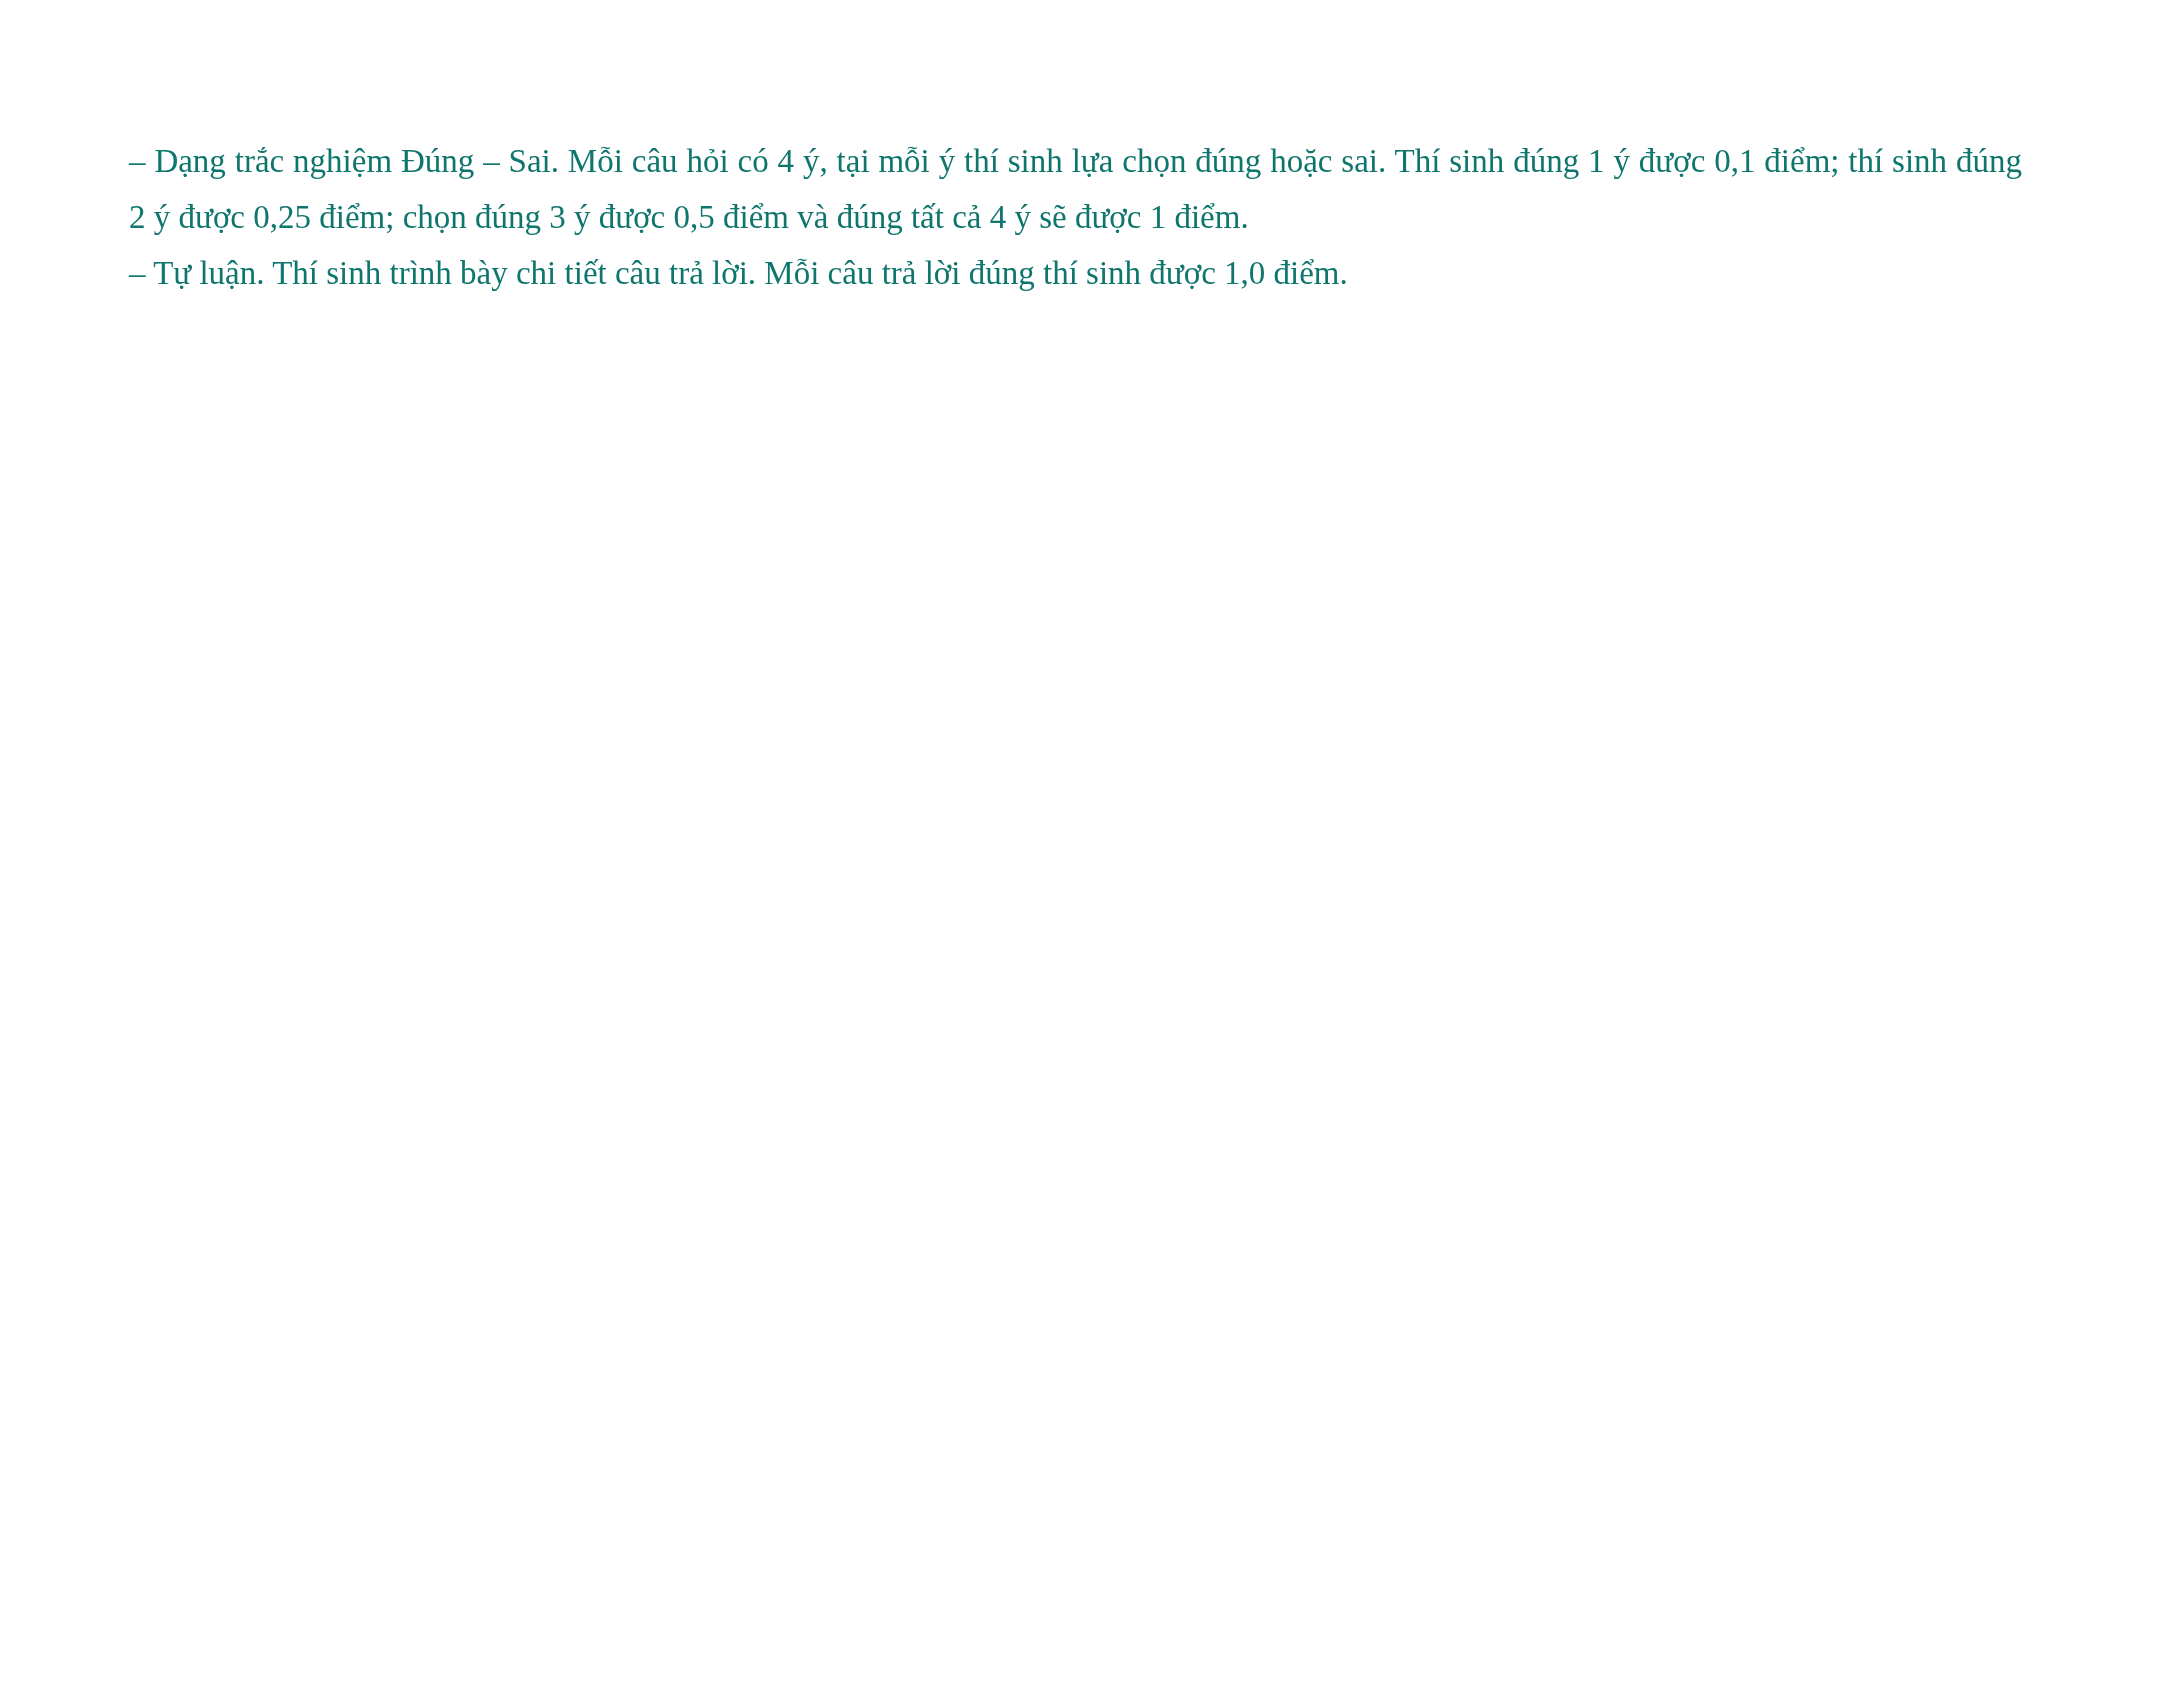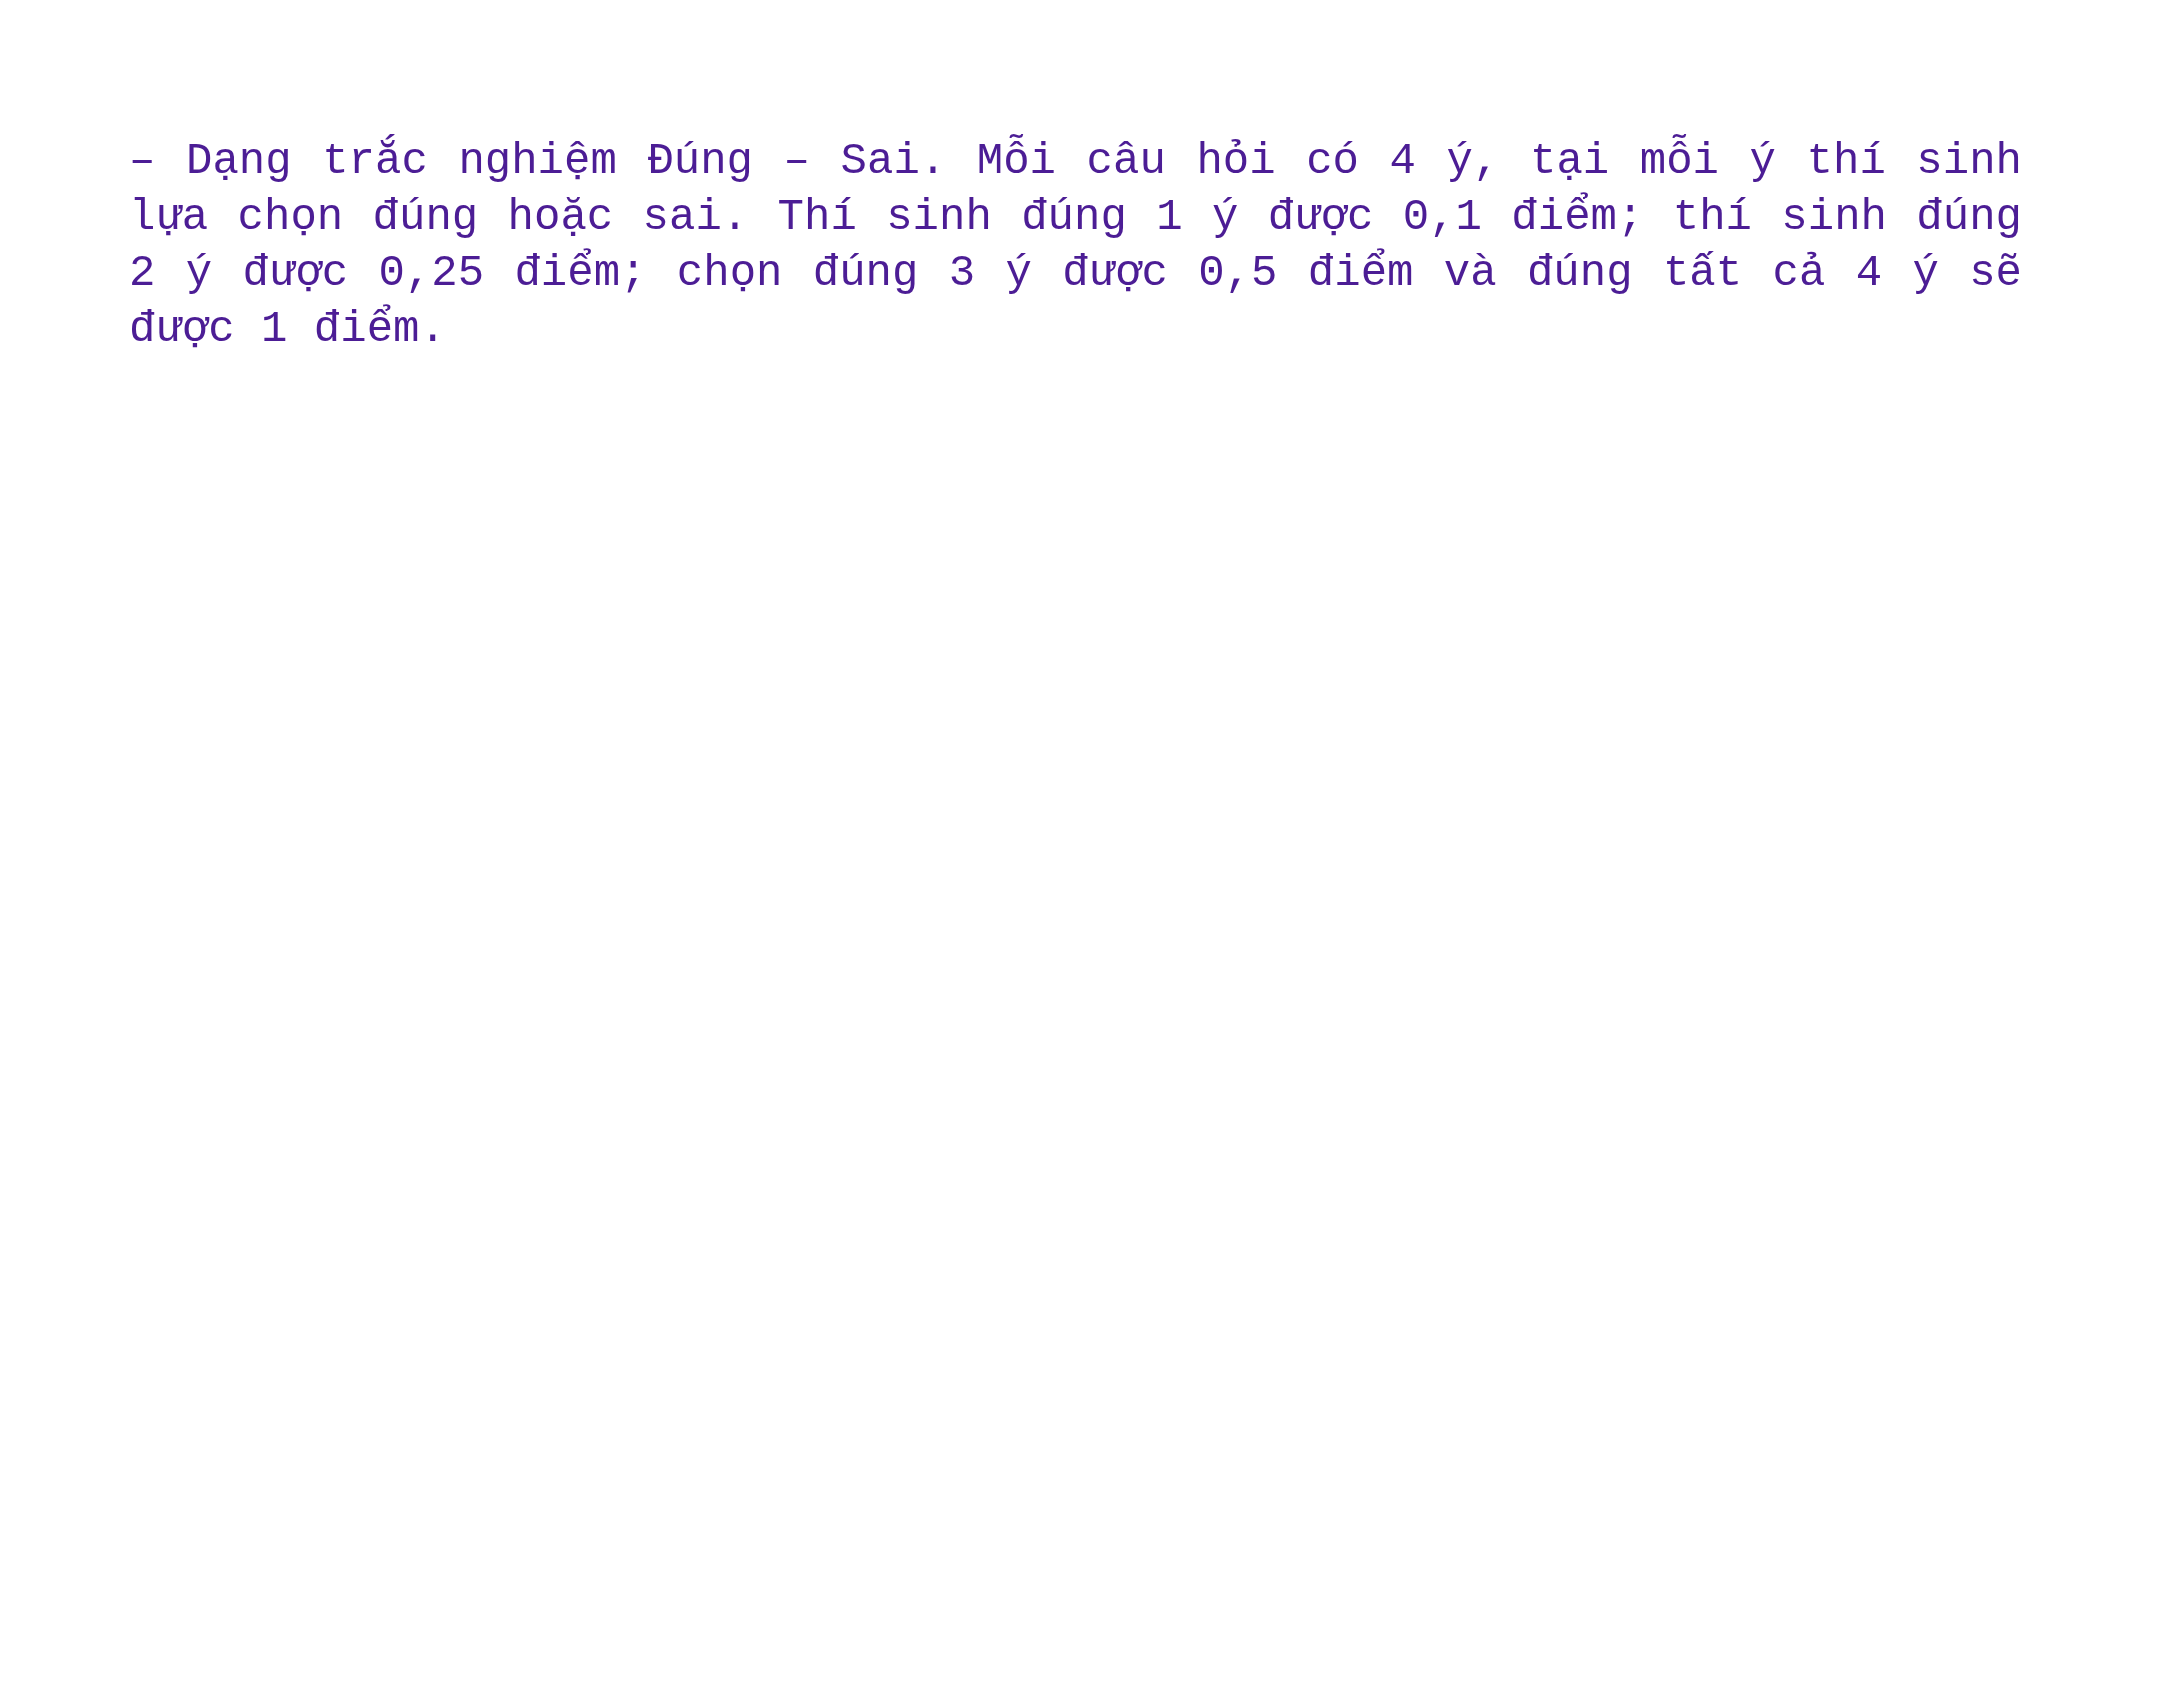--- a/index.html
+++ b/index.html
@@ -12,33 +12,34 @@
     width: 2183px;
     height: 1687px;
     background: #ffffff;
     overflow: hidden;
   }
   .doc-body {
     position: absolute;
     left: 129px;
     top: 133px;
     width: 1893px;
-    font-family: Liberation Mono, monospace;
-    font-size: 44px;
+    font-family: Liberation Serif, serif;
+    font-size: 33px;
     line-height: 56px;
-    color: #4c1d95;
+    color: #0f766e;
     text-align: justify;
     text-justify: inter-word;
   }
   .doc-body p {
     margin: 0;
     padding: 0;
   }
 </style>
 </head>
 <body>
 
 <div class="page">
   <div class="doc-body">
     <p>– Dạng trắc nghiệm Đúng – Sai. Mỗi câu hỏi có 4 ý, tại mỗi ý thí sinh lựa chọn đúng hoặc sai. Thí sinh đúng 1 ý được 0,1 điểm; thí sinh đúng 2 ý được 0,25 điểm; chọn đúng 3 ý được 0,5 điểm và đúng tất cả 4 ý sẽ được 1 điểm.</p>
+    <p>– Tự luận. Thí sinh trình bày chi tiết câu trả lời. Mỗi câu trả lời đúng thí sinh được 1,0 điểm.</p>
   </div>
 </div>
 
 
 </body></html>

